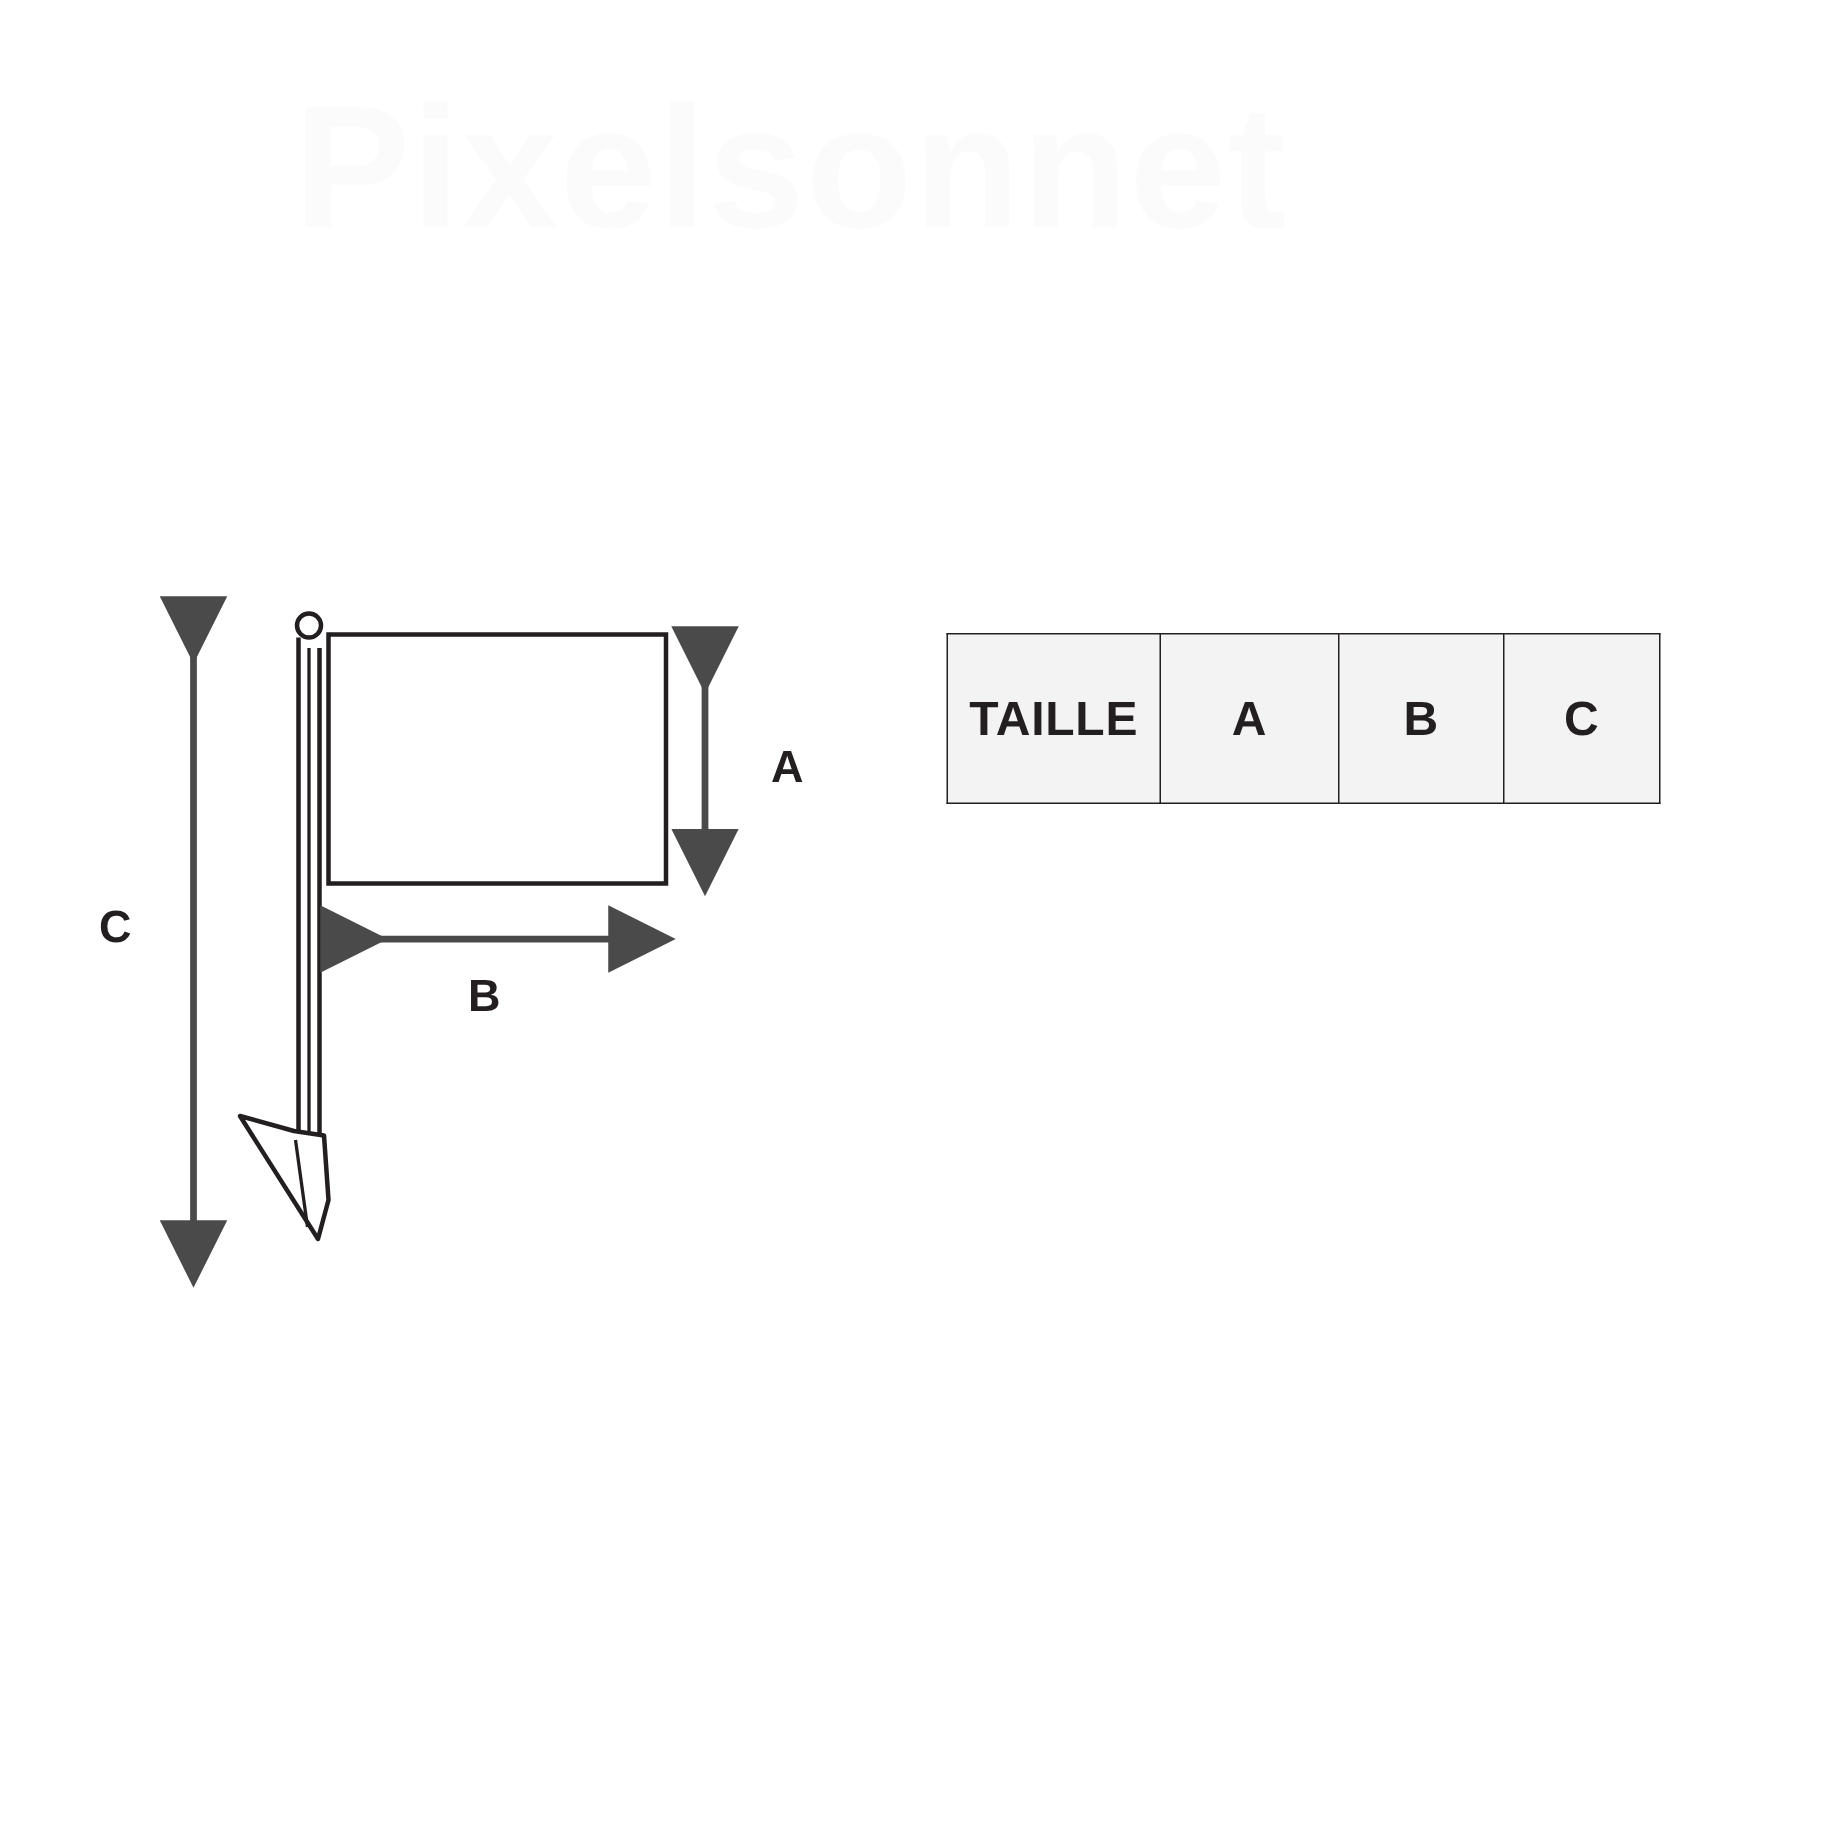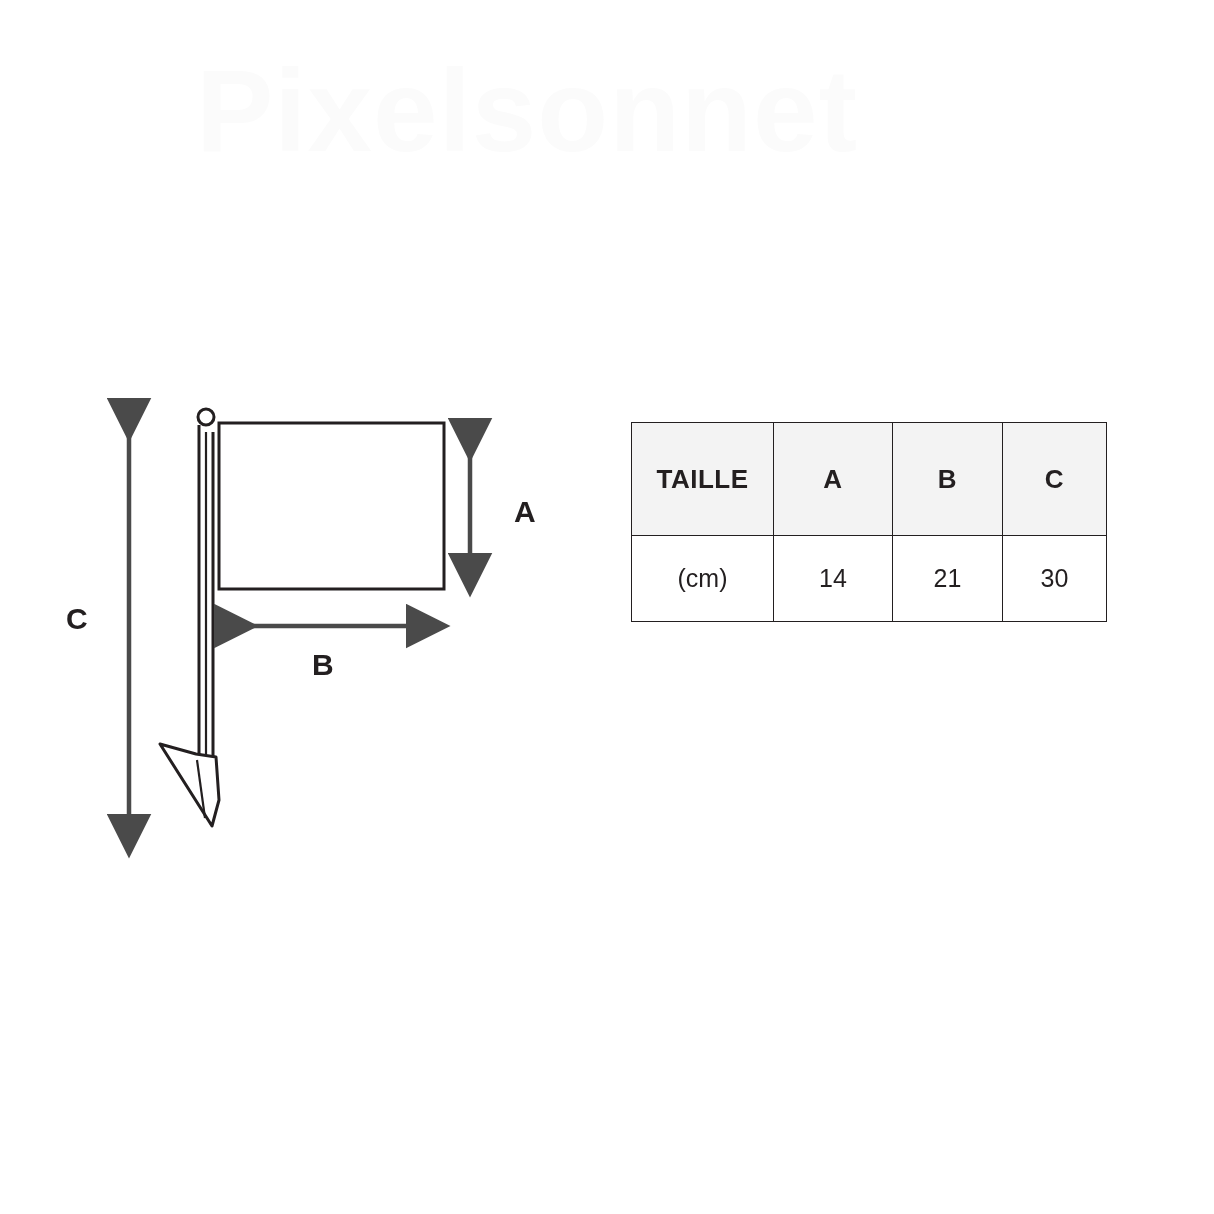--- a/index.html
+++ b/index.html
@@ -75,21 +75,21 @@
     text-align: center;
     vertical-align: middle;
     font-size: 25px;
     color: #231f20;
     font-weight: 400;
   }
   table.size-table thead th {
     background: #f3f3f3;
     font-weight: 700;
     height: 110px;
-    font-size: 26px;
+    font-size: 32px;
     letter-spacing: 0.5px;
   }
   table.size-table tbody td {
     height: 83px;
     background: #ffffff;
   }
   table.size-table tbody td.unit {
     font-weight: 400;
   }
   col.c-taille { width: 142px; }
@@ -144,23 +144,17 @@
       </colgroup>
       <thead>
         <tr>
           <th>TAILLE</th>
           <th>A</th>
           <th>B</th>
           <th>C</th>
         </tr>
       </thead>
       <tbody>
-        <tr>
-          <td class="unit">(cm)</td>
-          <td>14</td>
-          <td>21</td>
-          <td>30</td>
-        </tr>
       </tbody>
     </table>
   </div>
 
 </div>
 
 </body></html>

